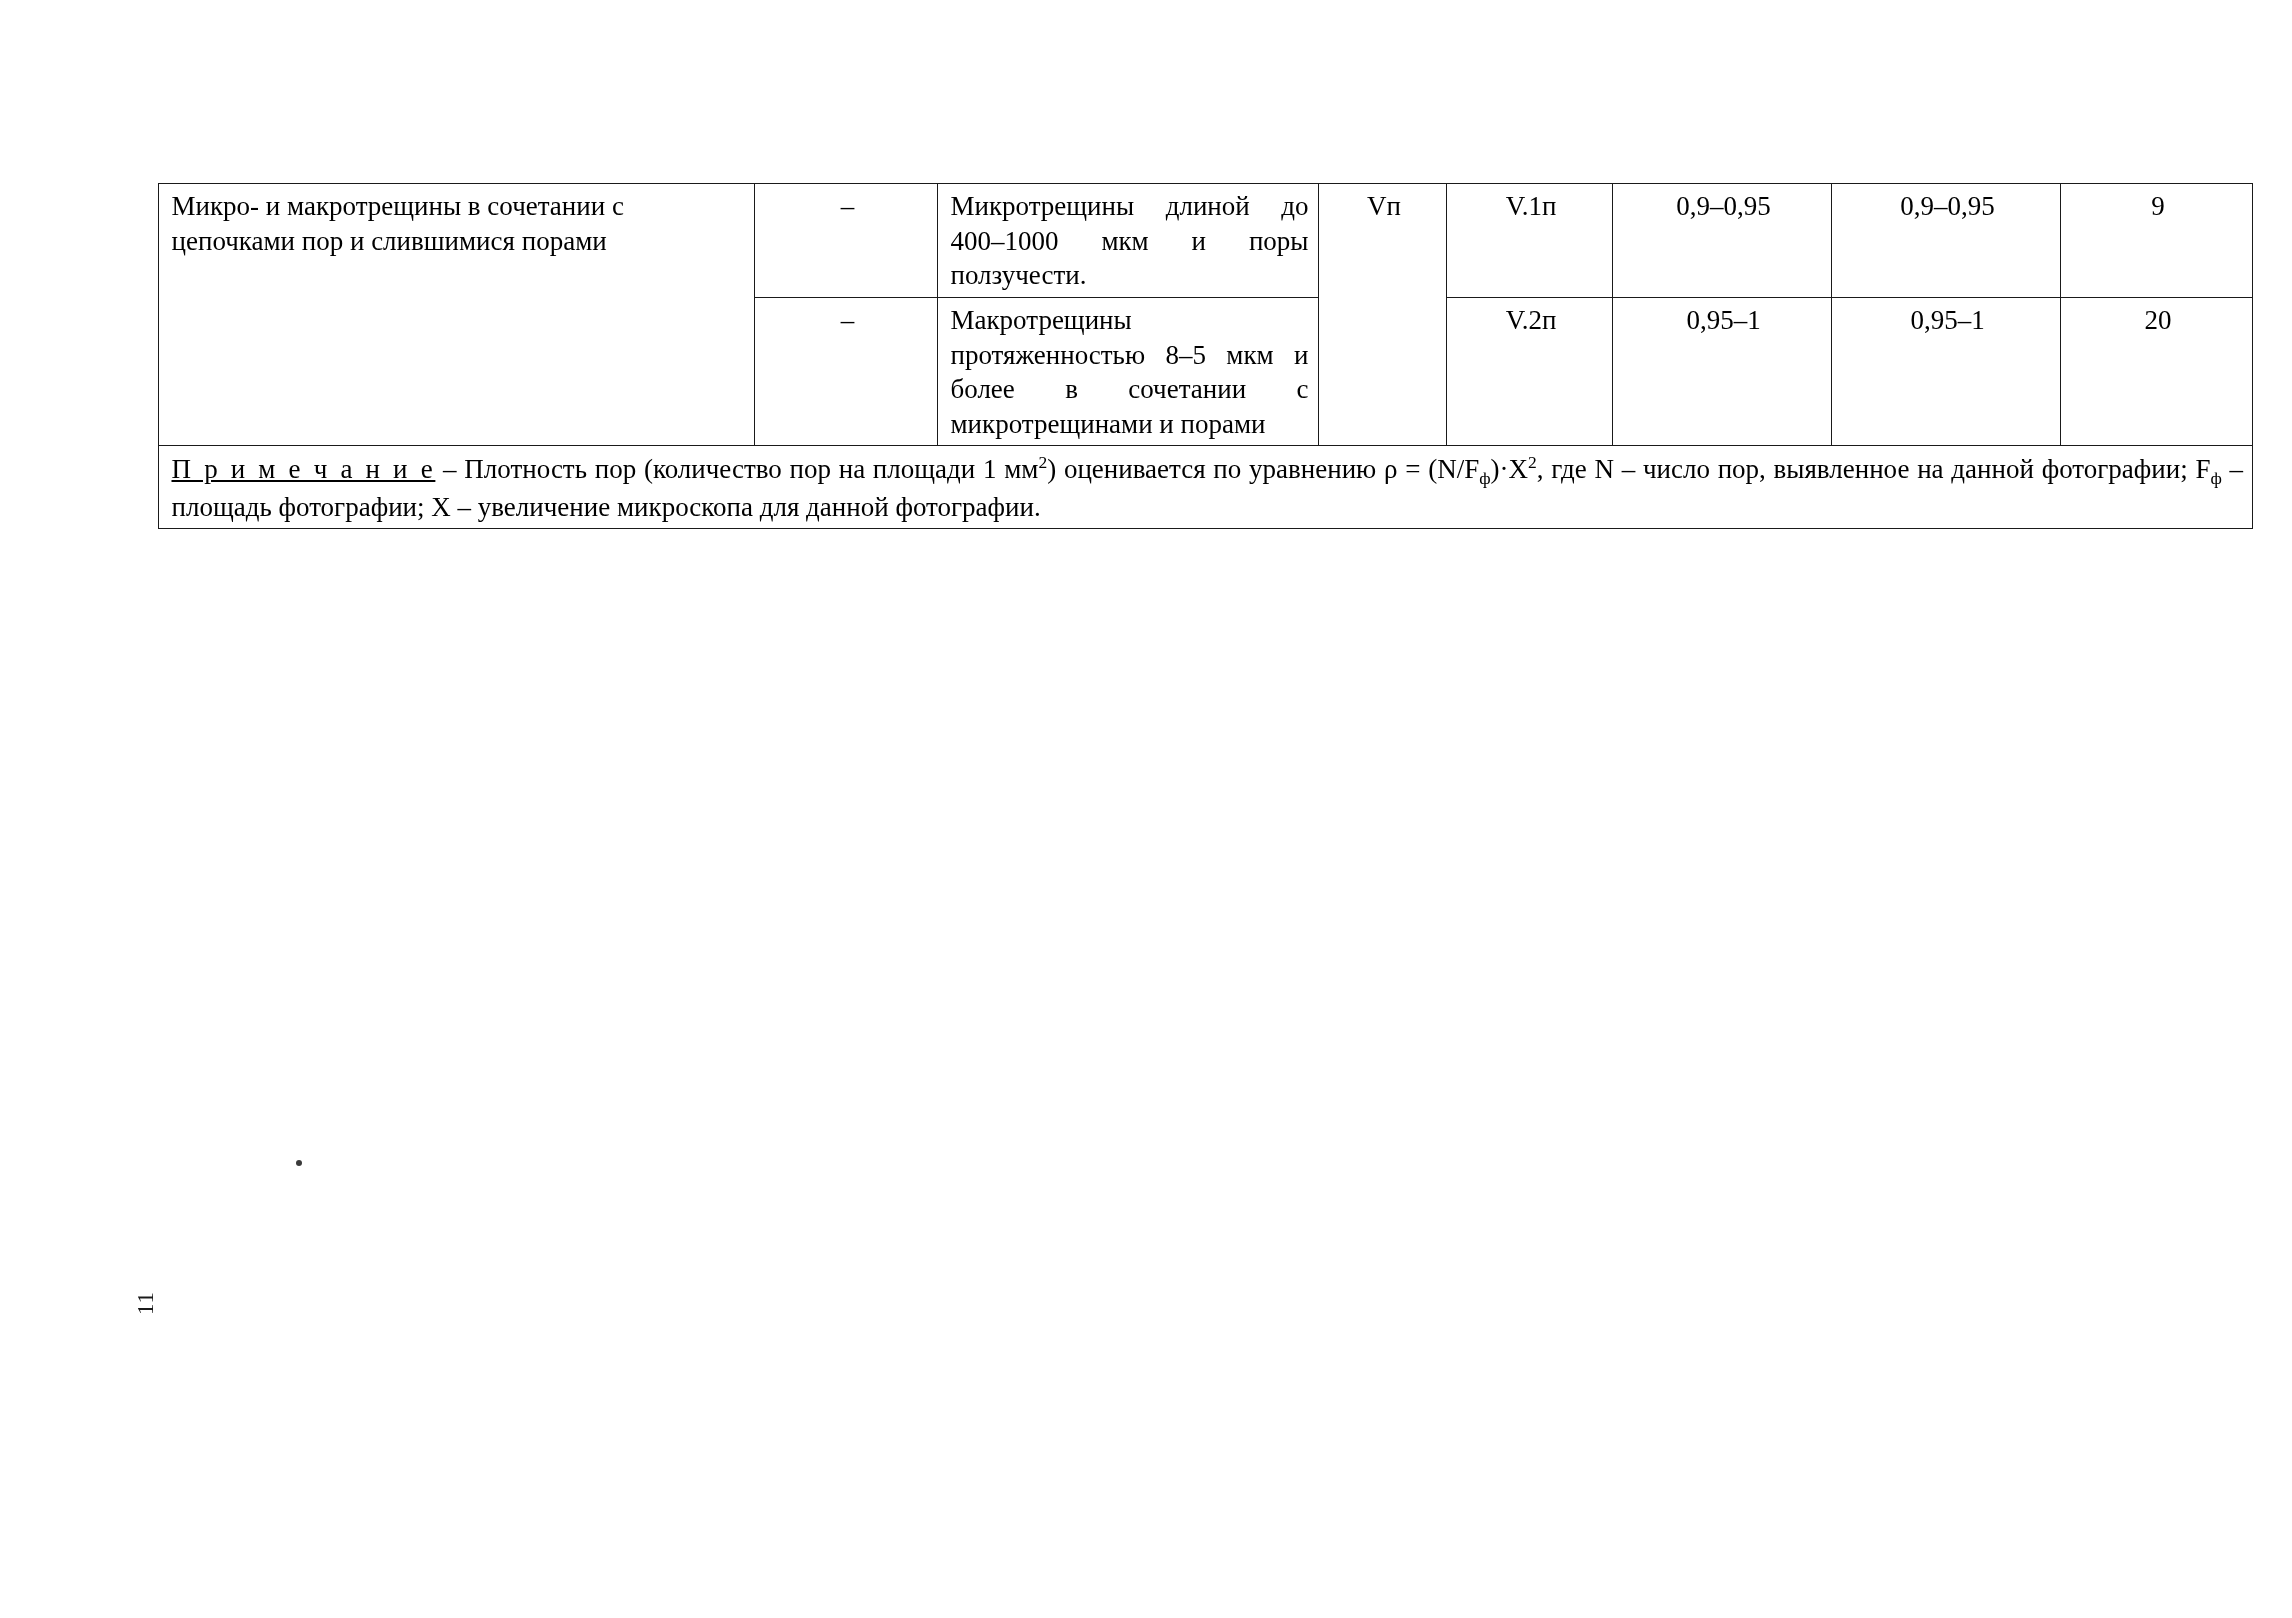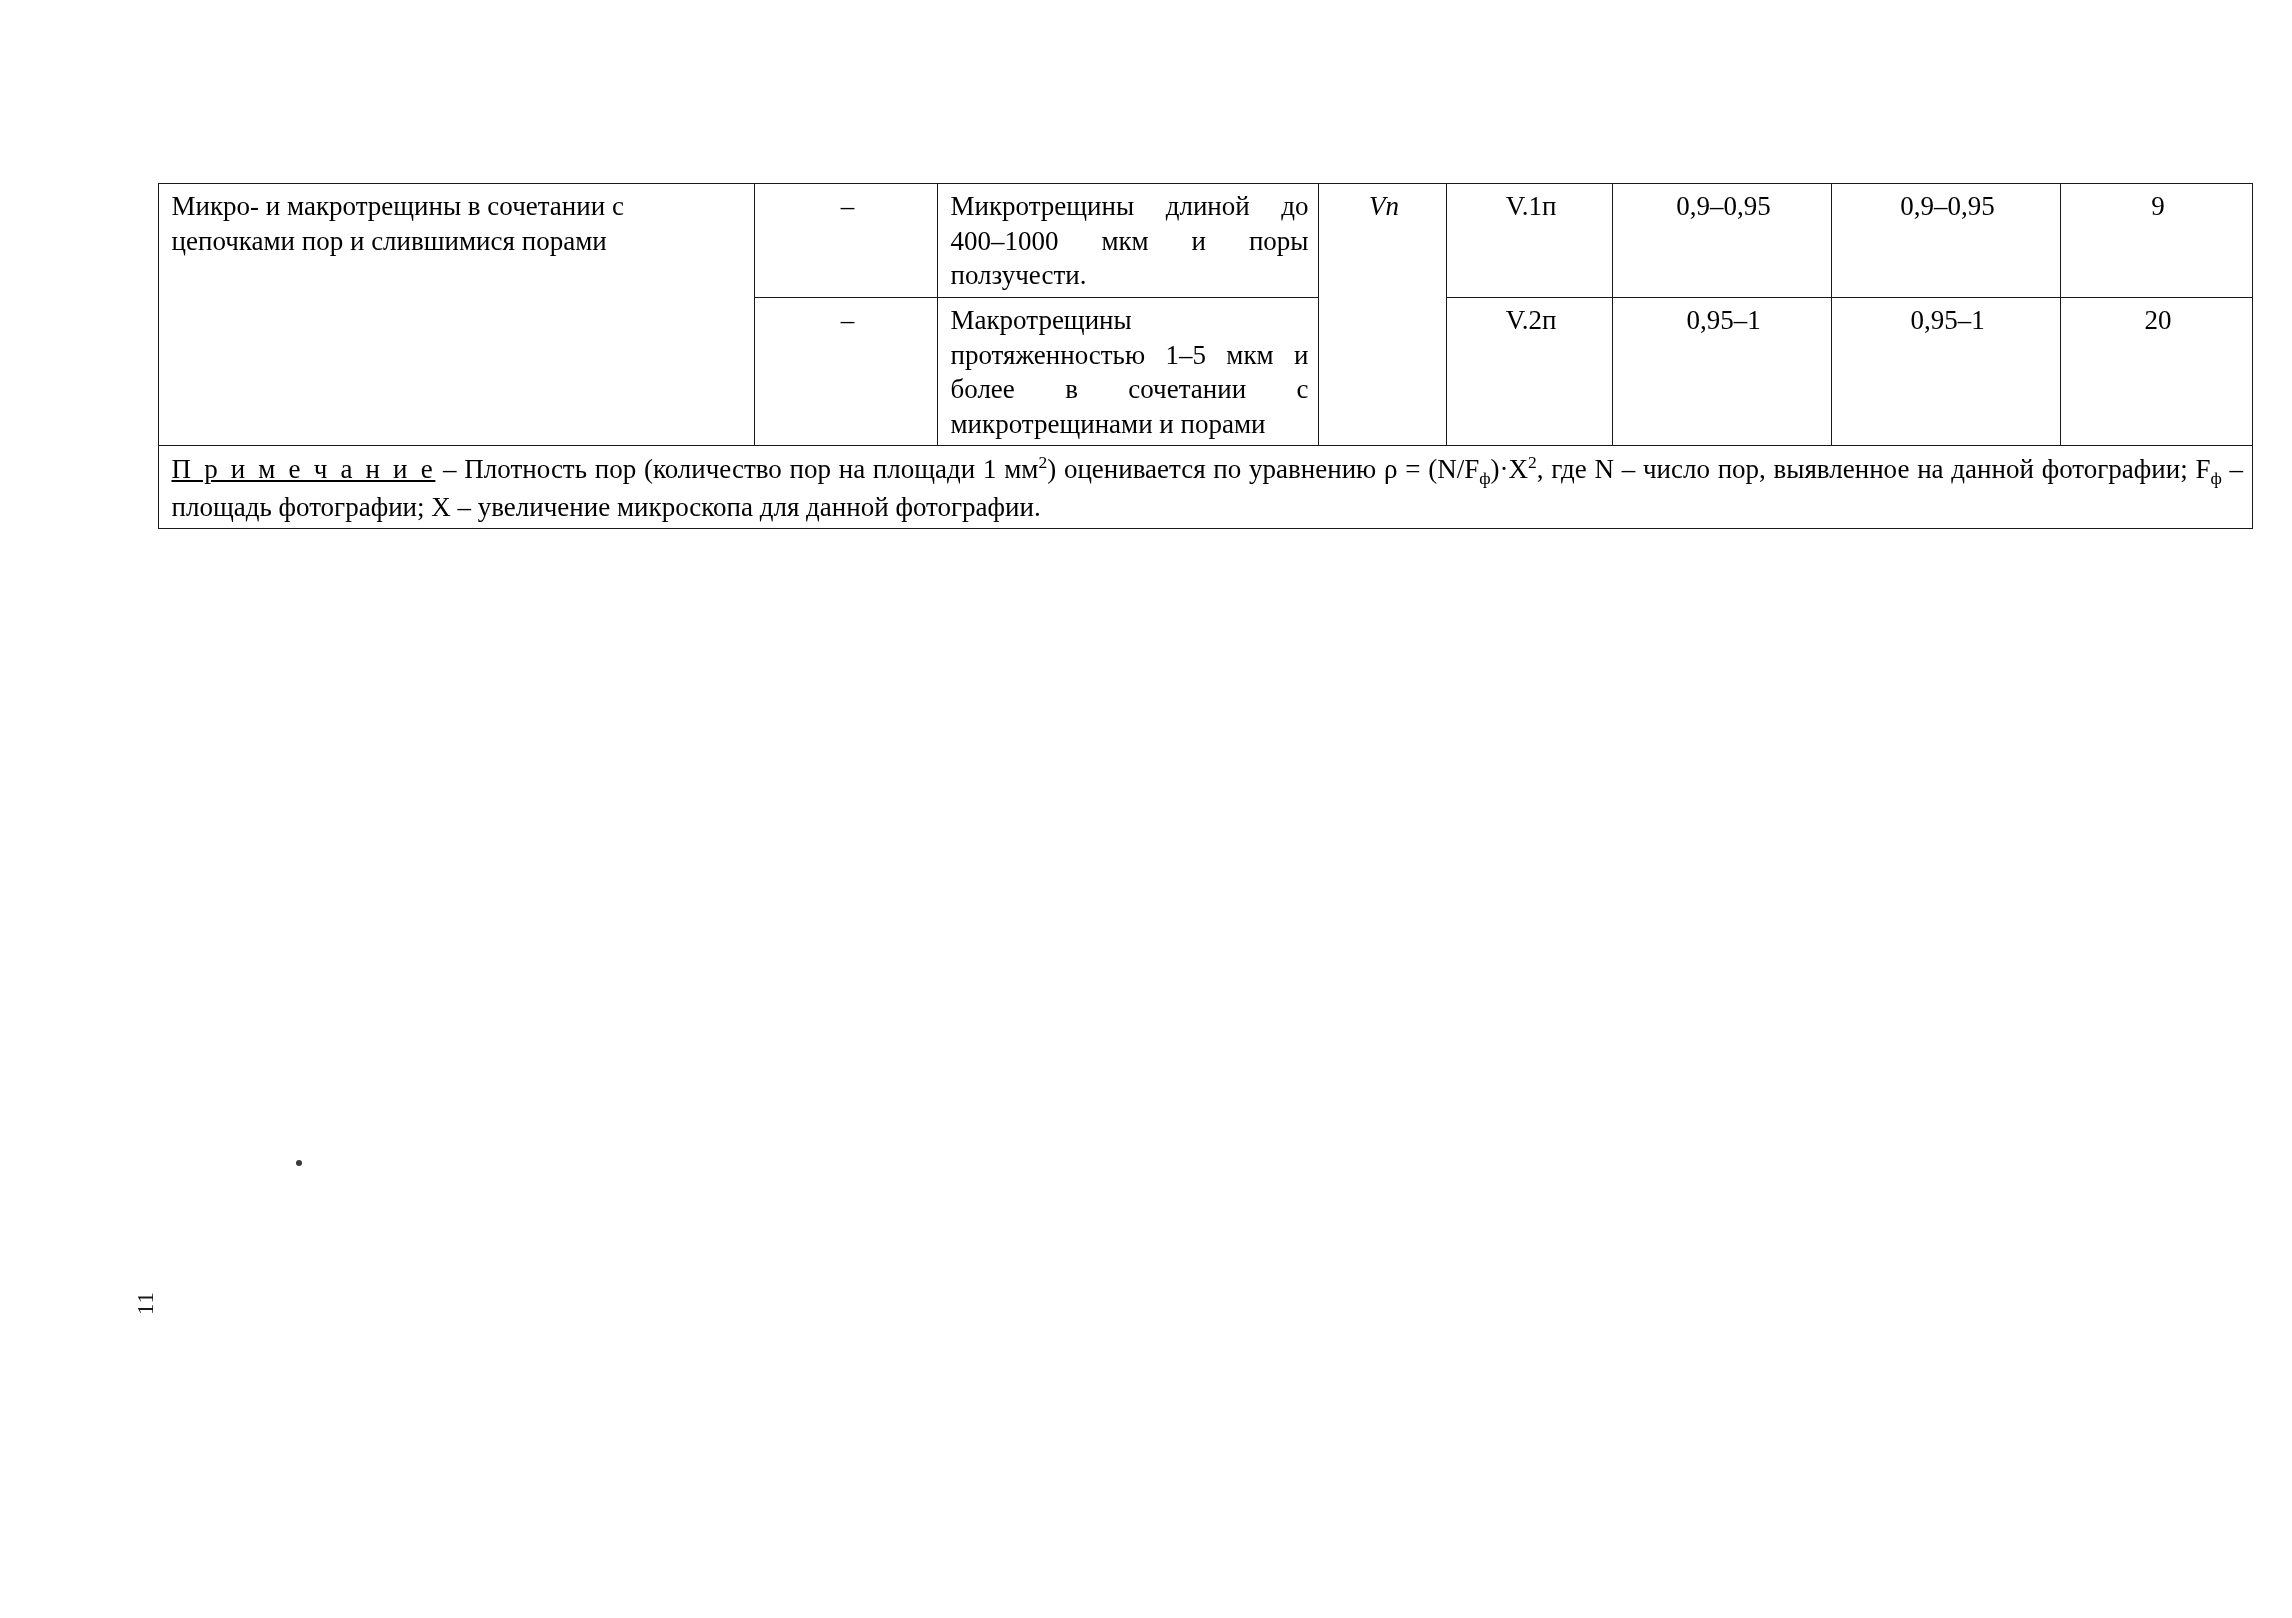--- a/index.html
+++ b/index.html
@@ -37,21 +37,21 @@
     vertical-align: top;
     padding: 5.4px 9px 3.6px 12.5px;
     font-size: 27px;
     line-height: 1.28;
   }
 
   
   .col-desc   { width: 573px; }
   .col-dash   { width: 161px; text-align: center; }
   .col-detail { width: 358px; }
-  .col-type   { width: 106px; text-align: center; font-style: italic; }
+  .col-type   { width: 106px; text-align: center; }
   .col-code   { width: 143px; text-align: center; margin-top: 28px; }
   .col-val1   { width: 197px; text-align: center; }
   .col-val2   { width: 206px; text-align: center; }
   .col-score  { width: 170px; text-align: center; }
 
   .cell-desc {
     font-size: 27px;
     line-height: 1.3;
   }
   .cell-detail {
@@ -122,21 +122,21 @@
         <td class="col-val1 cell-center">0,9–0,95</td>
 
         <td class="col-val2 cell-center">0,9–0,95</td>
 
         <td class="col-score cell-center">9</td>
       </tr>
 
       <tr>
         <td class="col-dash cell-center">–</td>
 
-        <td class="col-detail cell-detail">Макротрещины протяженностью 1–5 мкм и более в сочетании с микротрещинами и порами</td>
+        <td class="col-detail cell-detail">Макротрещины протяженностью 8–5 мкм и более в сочетании с микротрещинами и порами</td>
 
         <td class="col-code cell-center">V.2п</td>
 
         <td class="col-val1 cell-center">0,95–1</td>
 
         <td class="col-val2 cell-center">0,95–1</td>
 
         <td class="col-score cell-center">20</td>
       </tr>
 

